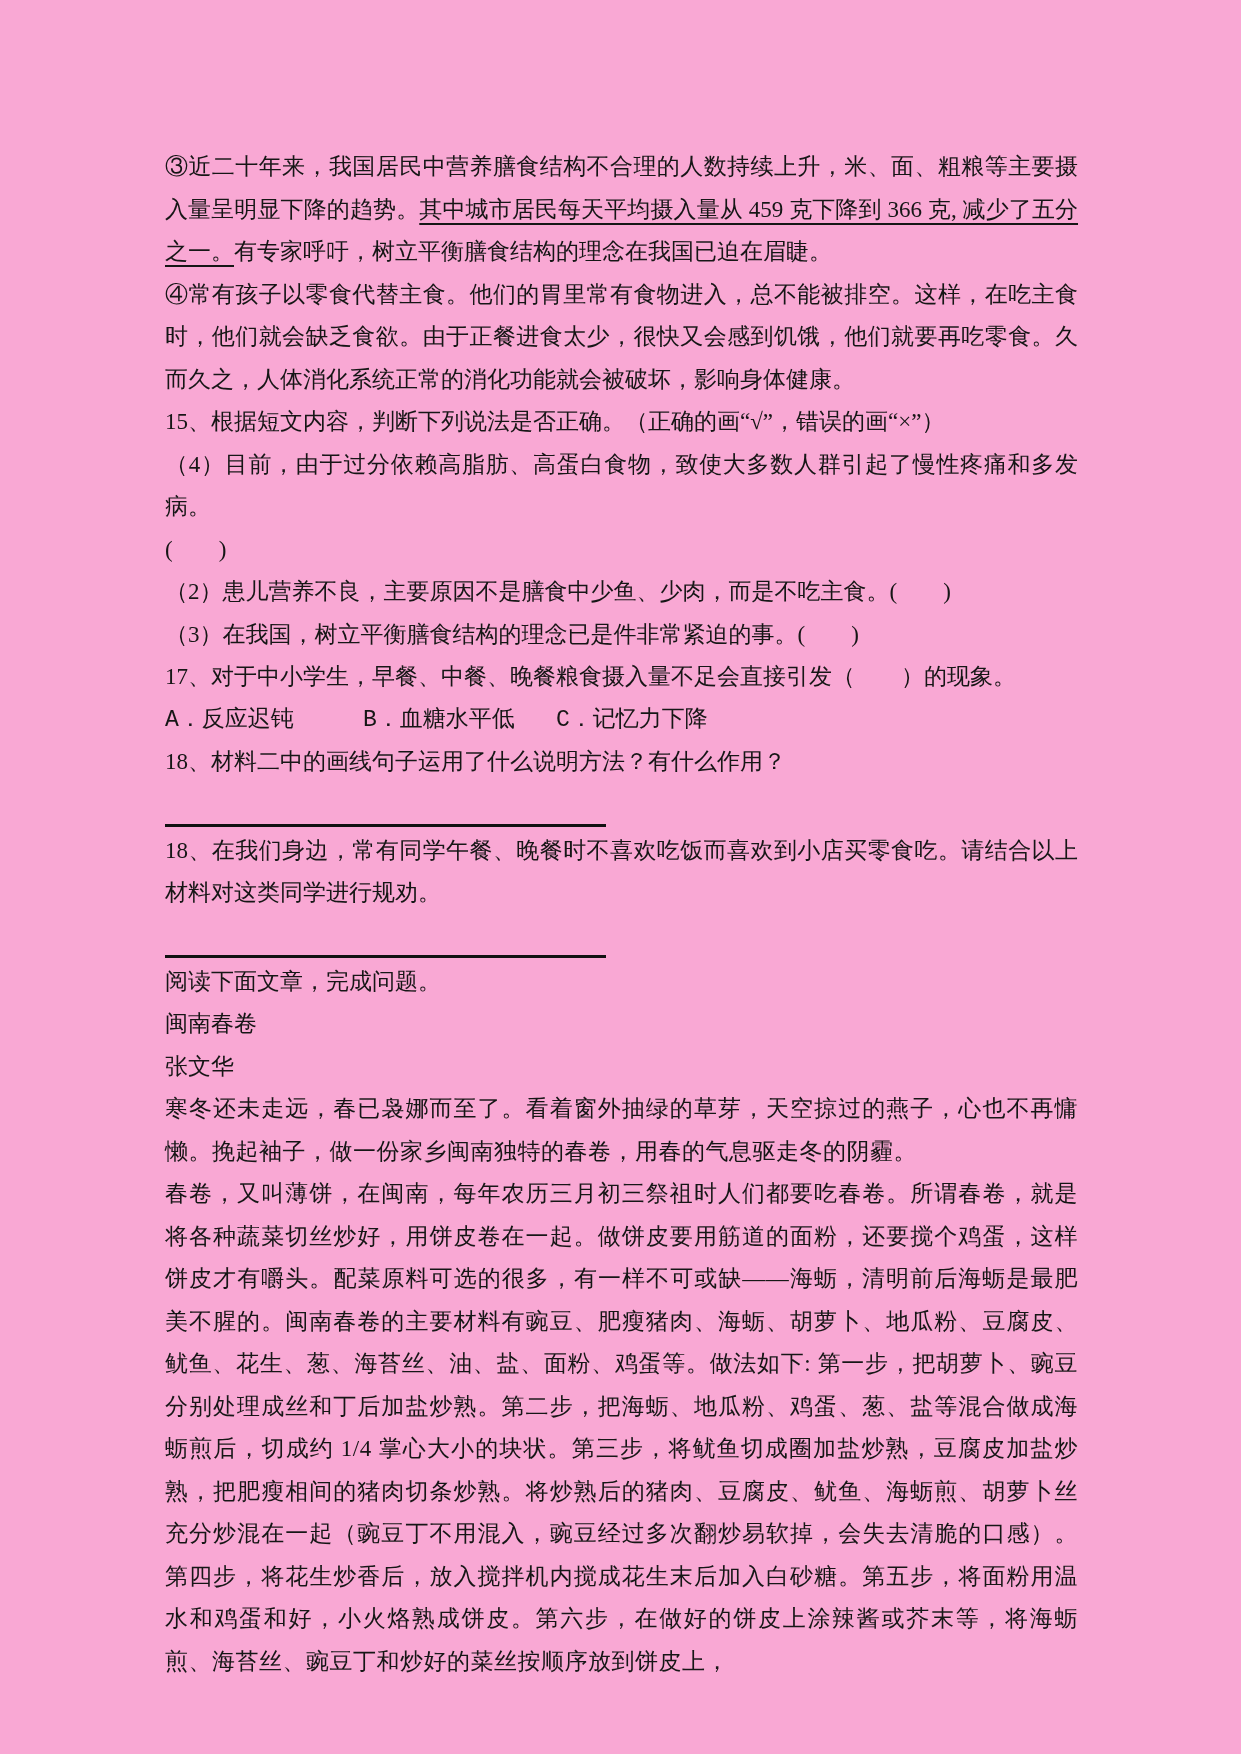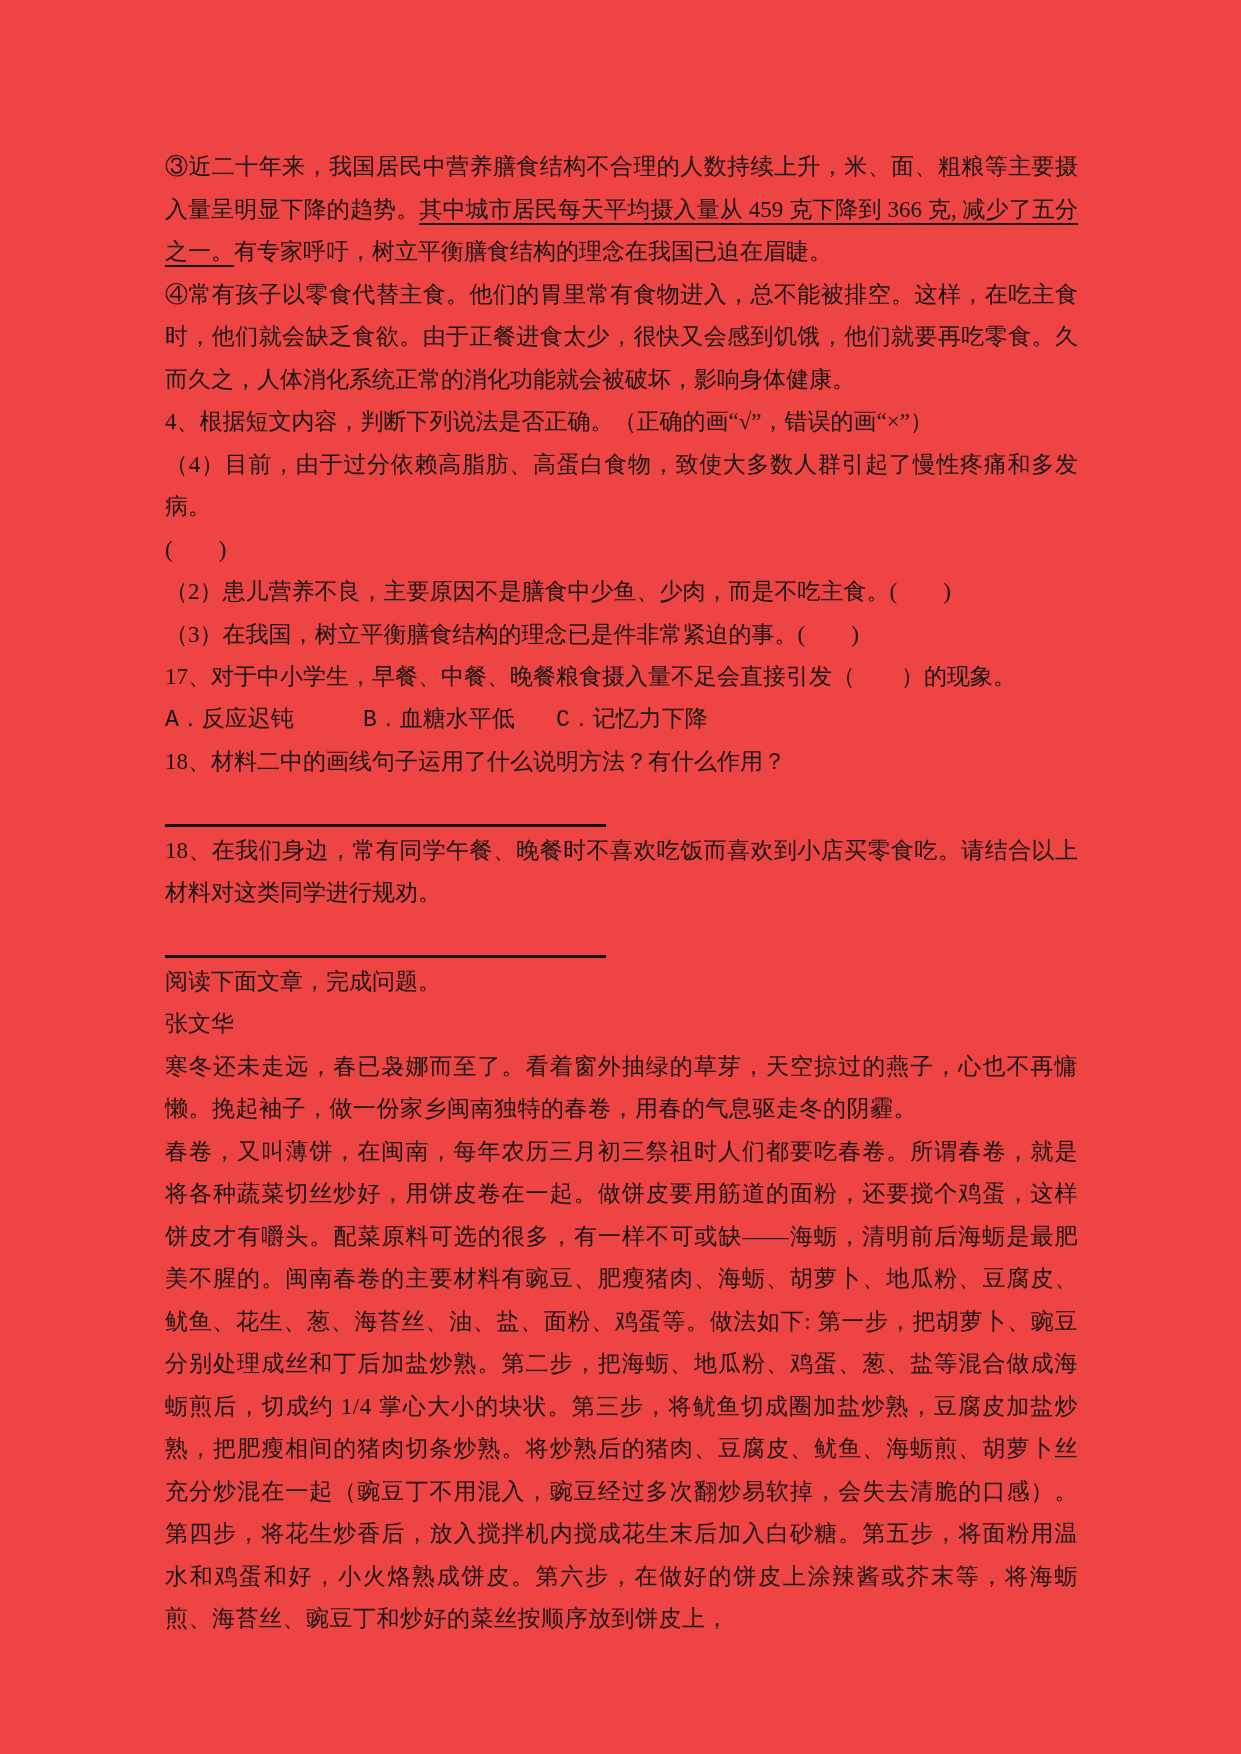--- a/index.html
+++ b/index.html
@@ -5,21 +5,21 @@
   html, body {
     margin: 0;
     padding: 0;
     background: #ffffff;
   }
   .page {
     position: relative;
     width: 1241px;
     height: 1754px;
     margin: 0 auto;
-    background: #ef4444;
+    background: #f9a8d4;
     box-sizing: border-box;
     padding: 146px 163px 40px 165px;
     font-family: "Liberation Serif", "DejaVu Serif", serif;
     font-size: 23px;
     line-height: 42.5px;
     color: #161616;
     overflow: hidden;
   }
   .page p {
     margin: 0;
@@ -54,21 +54,21 @@
 </style>
 </head>
 <body>
 
 <div class="page">
 
   <p><span>③近二十年来，我国居民中营养膳食结构不合理的人数持续上升，米、面、粗粮等主要摄入量呈明显下降的趋势。</span><span class="u-line">其中城市居民每天平均摄入量从 459 克下降到 366 克, 减少了五分之一。</span><span>有专家呼吁，树立平衡膳食结构的理念在我国已迫在眉睫。</span></p>
 
   <p>④常有孩子以零食代替主食。他们的胃里常有食物进入，总不能被排空。这样，在吃主食时，他们就会缺乏食欲。由于正餐进食太少，很快又会感到饥饿，他们就要再吃零食。久而久之，人体消化系统正常的消化功能就会被破坏，影响身体健康。</p>
 
-  <p>4、根据短文内容，判断下列说法是否正确。（正确的画“√”，错误的画“×”）</p>
+  <p>15、根据短文内容，判断下列说法是否正确。（正确的画“√”，错误的画“×”）</p>
 
   <p>（4）目前，由于过分依赖高脂肪、高蛋白食物，致使大多数人群引起了慢性疼痛和多发病。
 (        )</p>
 
   <p>（2）患儿营养不良，主要原因不是膳食中少鱼、少肉，而是不吃主食。(        )</p>
 
   <p>（3）在我国，树立平衡膳食结构的理念已是件非常紧迫的事。(        )</p>
 
   <p>17、对于中小学生，早餐、中餐、晚餐粮食摄入量不足会直接引发（　　）的现象。</p>
 
@@ -81,20 +81,21 @@
   <p>18、材料二中的画线句子运用了什么说明方法？有什么作用？</p>
 
   <div class="blank-line"></div>
 
   <p>18、在我们身边，常有同学午餐、晚餐时不喜欢吃饭而喜欢到小店买零食吃。请结合以上材料对这类同学进行规劝。</p>
 
   <div class="blank-line"></div>
 
   <p class="center">阅读下面文章，完成问题。</p>
 
+  <p class="center">闽南春卷</p>
 
   <p class="center">张文华</p>
 
   <div class="article">
     <p>寒冬还未走远，春已袅娜而至了。看着窗外抽绿的草芽，天空掠过的燕子，心也不再慵懒。挽起袖子，做一份家乡闽南独特的春卷，用春的气息驱走冬的阴霾。</p>
     <p>春卷，又叫薄饼，在闽南，每年农历三月初三祭祖时人们都要吃春卷。所谓春卷，就是将各种蔬菜切丝炒好，用饼皮卷在一起。做饼皮要用筋道的面粉，还要搅个鸡蛋，这样饼皮才有嚼头。配菜原料可选的很多，有一样不可或缺——海蛎，清明前后海蛎是最肥美不腥的。闽南春卷的主要材料有豌豆、肥瘦猪肉、海蛎、胡萝卜、地瓜粉、豆腐皮、鱿鱼、花生、葱、海苔丝、油、盐、面粉、鸡蛋等。做法如下: 第一步，把胡萝卜、豌豆分别处理成丝和丁后加盐炒熟。第二步，把海蛎、地瓜粉、鸡蛋、葱、盐等混合做成海蛎煎后，切成约 1/4 掌心大小的块状。第三步，将鱿鱼切成圈加盐炒熟，豆腐皮加盐炒熟，把肥瘦相间的猪肉切条炒熟。将炒熟后的猪肉、豆腐皮、鱿鱼、海蛎煎、胡萝卜丝充分炒混在一起（豌豆丁不用混入，豌豆经过多次翻炒易软掉，会失去清脆的口感）。第四步，将花生炒香后，放入搅拌机内搅成花生末后加入白砂糖。第五步，将面粉用温水和鸡蛋和好，小火烙熟成饼皮。第六步，在做好的饼皮上涂辣酱或芥末等，将海蛎煎、海苔丝、豌豆丁和炒好的菜丝按顺序放到饼皮上，</p>
   </div>
 
 </div>
 

